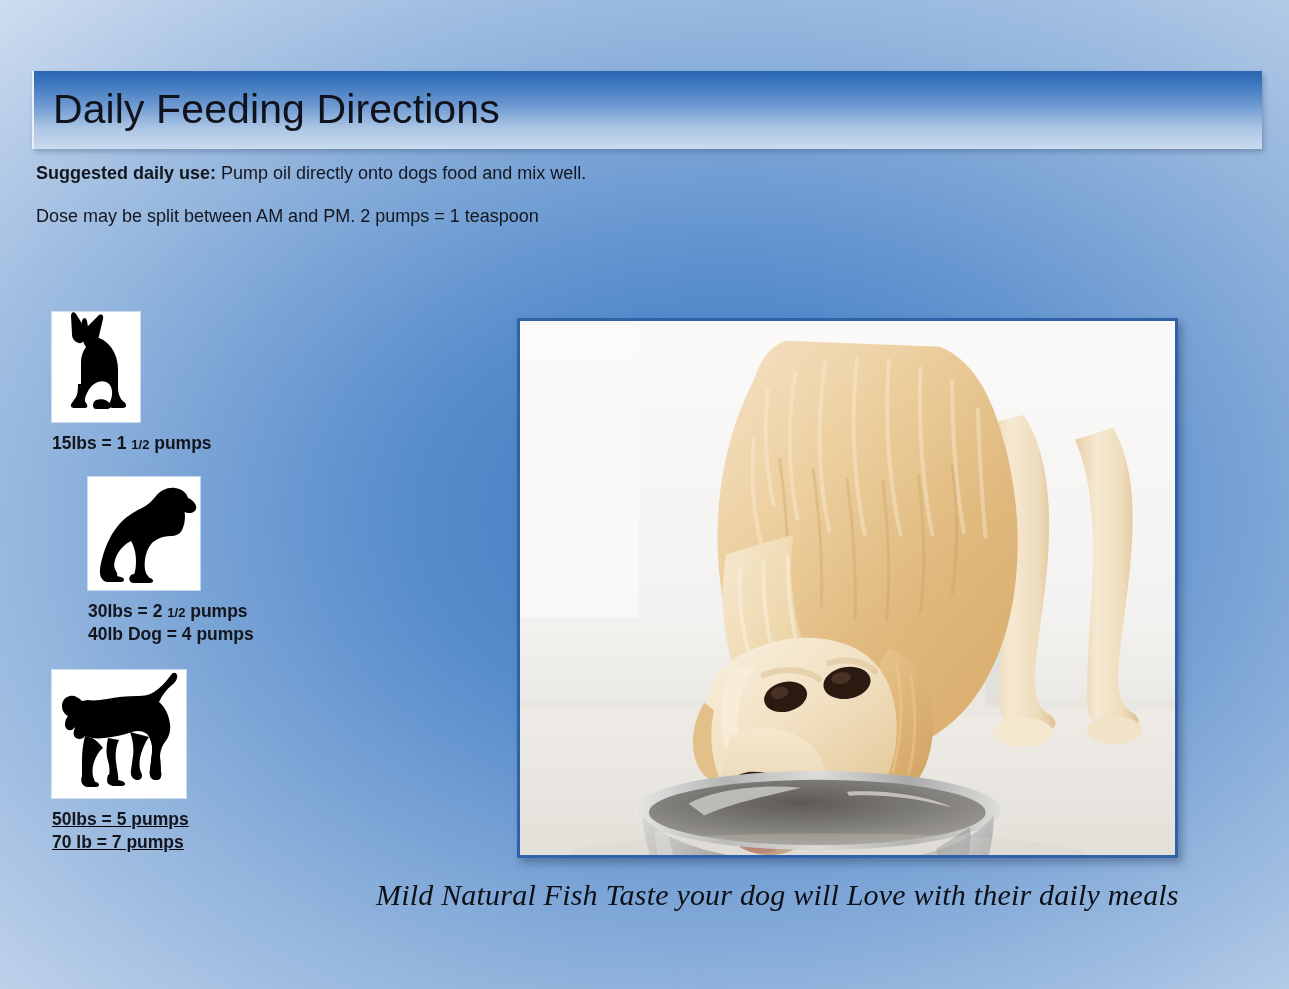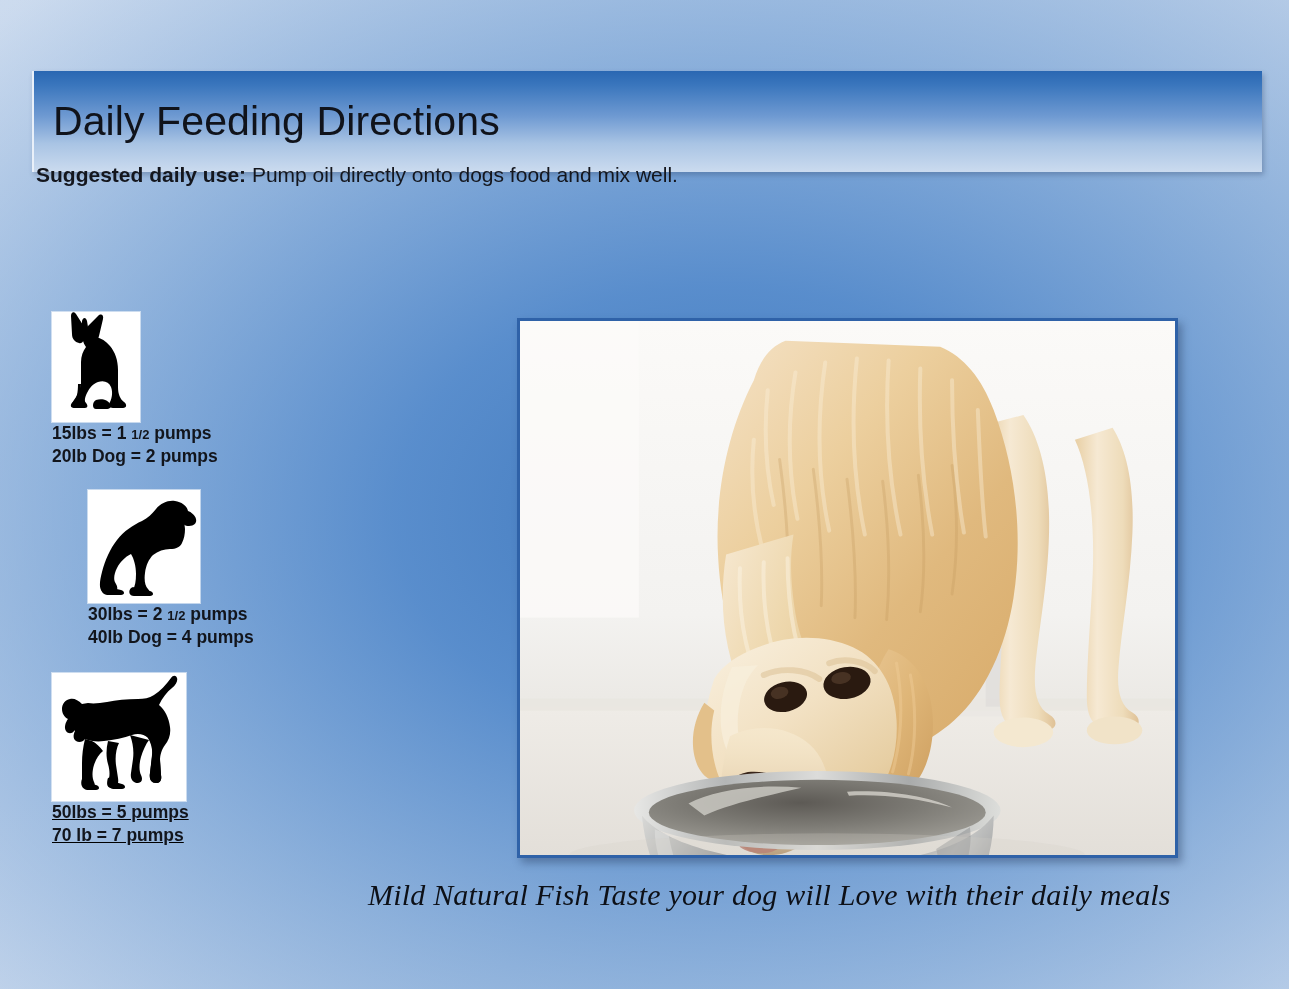--- a/index.html
+++ b/index.html
@@ -11,100 +11,100 @@
   }
   #slide{
     position:absolute;inset:0;
     background:
       radial-gradient(115% 105% at 56% 52%, rgba(43,106,182,0.88) 0%, rgba(60,122,196,0.80) 22%, rgba(96,147,206,0.58) 45%, rgba(158,188,224,0.26) 68%, rgba(205,220,238,0.03) 85%, rgba(207,220,238,0) 100%),
       linear-gradient(135deg,#dbe5f3 0%,#cedcef 35%,#c9d8ec 65%,#d6e1f1 100%);
   }
 
   
   .titlebar{
-    position:absolute;left:32px;top:71px;width:1230px;height:101px;
+    position:absolute;left:32px;top:71px;width:1230px;height:78px;
     background:linear-gradient(to bottom,#2a67b2 0%,#3a76bd 14%,#6f9ad2 45%,#a9c4e4 72%,#cbdbef 100%);
     box-shadow:2px 3px 5px rgba(40,60,95,0.30);
     border-left:2px solid #e9f0f9;
     box-sizing:border-box;
   }
   .titlebar .title{
     position:absolute;left:19px;top:50%;transform:translateY(-52%);
     font-size:41px;color:#10131b;letter-spacing:0.1px;white-space:nowrap;
   }
 
   
   .body-text{position:absolute;left:36px;top:163px;width:1000px;}
   .body-text p{
-    margin:0 0 22px 0;font-size:21px;color:#14161d;line-height:1.18;white-space:nowrap;
+    margin:0 0 22px 0;font-size:18px;color:#14161d;line-height:1.18;white-space:nowrap;
   }
   .body-text p b{font-weight:bold;}
 
   
   .dose-col{position:absolute;left:52px;top:312px;width:260px;}
   .dose-item{position:relative;margin-bottom:14px;}
   .sil-box{
     background:#ffffff;position:relative;overflow:hidden;
     box-shadow:0 0 0 1px rgba(255,255,255,0.55);
   }
   .sil-box svg{display:block;width:100%;height:100%;}
-  .dose-lines{margin-top:0;}
+  .dose-lines{margin-top:10px;}
   .dose-line{
     font-size:17.5px;font-weight:bold;color:#12151c;line-height:1.32;white-space:nowrap;
   }
   .frac{font-size:13px;font-weight:bold;}
 
   
   .photo{
     position:absolute;left:517px;top:318px;width:661px;height:540px;
     border:3px solid #2f62a8;
     box-shadow:4px 5px 8px rgba(35,55,90,0.40);
     box-sizing:border-box;overflow:hidden;background:#f3f1ee;
   }
   .photo svg{display:block;width:100%;height:100%;}
 
   
   .caption{
-    position:absolute;left:368px;top:878px;width:800px;
+    position:absolute;left:376px;top:878px;width:800px;
     font-family:"Liberation Serif", serif;
     font-style:italic;font-size:30px;color:#0d1017;
     white-space:nowrap;letter-spacing:0.2px;
   }
 </style>
 </head>
 <body>
 
 <div id="slide">
 
   <div class="titlebar">
     <div class="title">Daily Feeding Directions</div>
   </div>
 
   <div class="body-text">
     <p><b>Suggested daily use:</b><span> Pump oil directly onto dogs food and mix well.</span></p>
+    <p>Dose may be split between AM and PM.  2 pumps = 1 teaspoon</p>
   </div>
 
   <div class="dose-col">
 
     <div class="dose-item">
       <div class="sil-box" style="width:88px;height:110px;">
         <svg viewBox="0 0 88 110" xmlns="http://www.w3.org/2000/svg">
           <rect width="88" height="110" fill="#ffffff"></rect>
           <g fill="#000000">
             <path d="M30 14 C29 24 31 31 34 35 C31 39 29 44 29 50 L29 72 C28 78 25 84 22 88 C19 92 19 95 23 96 L33 96 C36 96 36 93 34 91 C32 89 33 85 35 81 C38 75 41 72 46 70 C52 68 57 70 59 75 C61 80 60 86 58 90 C56 93 57 96 61 96 L71 96 C75 96 75 92 72 90 C68 87 66 82 66 75 L66 58 C66 48 63 40 58 34 C54 29 49 26 44 25 C40 24 37 21 36 15 L35 9 C34 5 31 5 30 9 Z"></path>
             <path d="M31 13 L24 2 C22 -1 19 0 19 4 L20 22 C20 27 23 30 27 31 C30 32 32 29 32 25 Z"></path>
             <path d="M36 14 L46 4 C49 1 52 3 51 7 L47 24 C46 29 43 31 39 30 C36 29 35 26 36 22 Z"></path>
             <path d="M29 72 C28 80 30 86 33 90 C35 93 33 96 29 96 L22 96 C18 96 18 92 21 90 C25 87 26 80 26 72 Z"></path>
             <path d="M44 88 C50 86 56 88 58 92 C60 95 58 97 54 97 L44 97 C40 97 40 90 44 88 Z"></path>
           </g>
         </svg>
       </div>
       <div class="dose-lines">
         <div class="dose-line"><span>15lbs = 1 </span><span class="frac">1/2</span><span> pumps</span></div>
-        <div class="dose-line">20lb Dog = 2 pumps</div>
       </div>
     </div>
 
     <div class="dose-item" style="margin-top:22px;padding-left:36px;">
       <div class="sil-box" style="width:112px;height:113px;">
         <svg viewBox="0 0 112 113" xmlns="http://www.w3.org/2000/svg">
           <rect width="112" height="113" fill="#ffffff"></rect>
           <g fill="#000000">
             <path d="M96 30 C99 28 101 25 100 21 C99 16 94 12 87 11 C80 10 73 13 68 19 C64 24 60 28 54 31 C45 35 36 41 29 50 C22 59 17 70 14 82 C12 90 11 96 13 100 C15 104 21 105 26 103 C30 101 30 97 28 94 C25 90 26 84 29 78 C32 72 37 67 43 64 C46 69 48 76 48 84 C48 91 47 96 45 100 C43 103 45 106 50 106 L58 106 C62 106 63 102 60 99 C57 96 56 90 57 83 C58 75 61 69 65 65 C70 61 76 59 82 59 C88 59 92 57 94 53 C96 49 97 44 97 39 Z"></path>
             <path d="M100 21 C103 22 107 25 108 29 C109 33 106 36 101 36 C97 36 94 34 93 30 C92 26 95 21 100 21 Z"></path>

